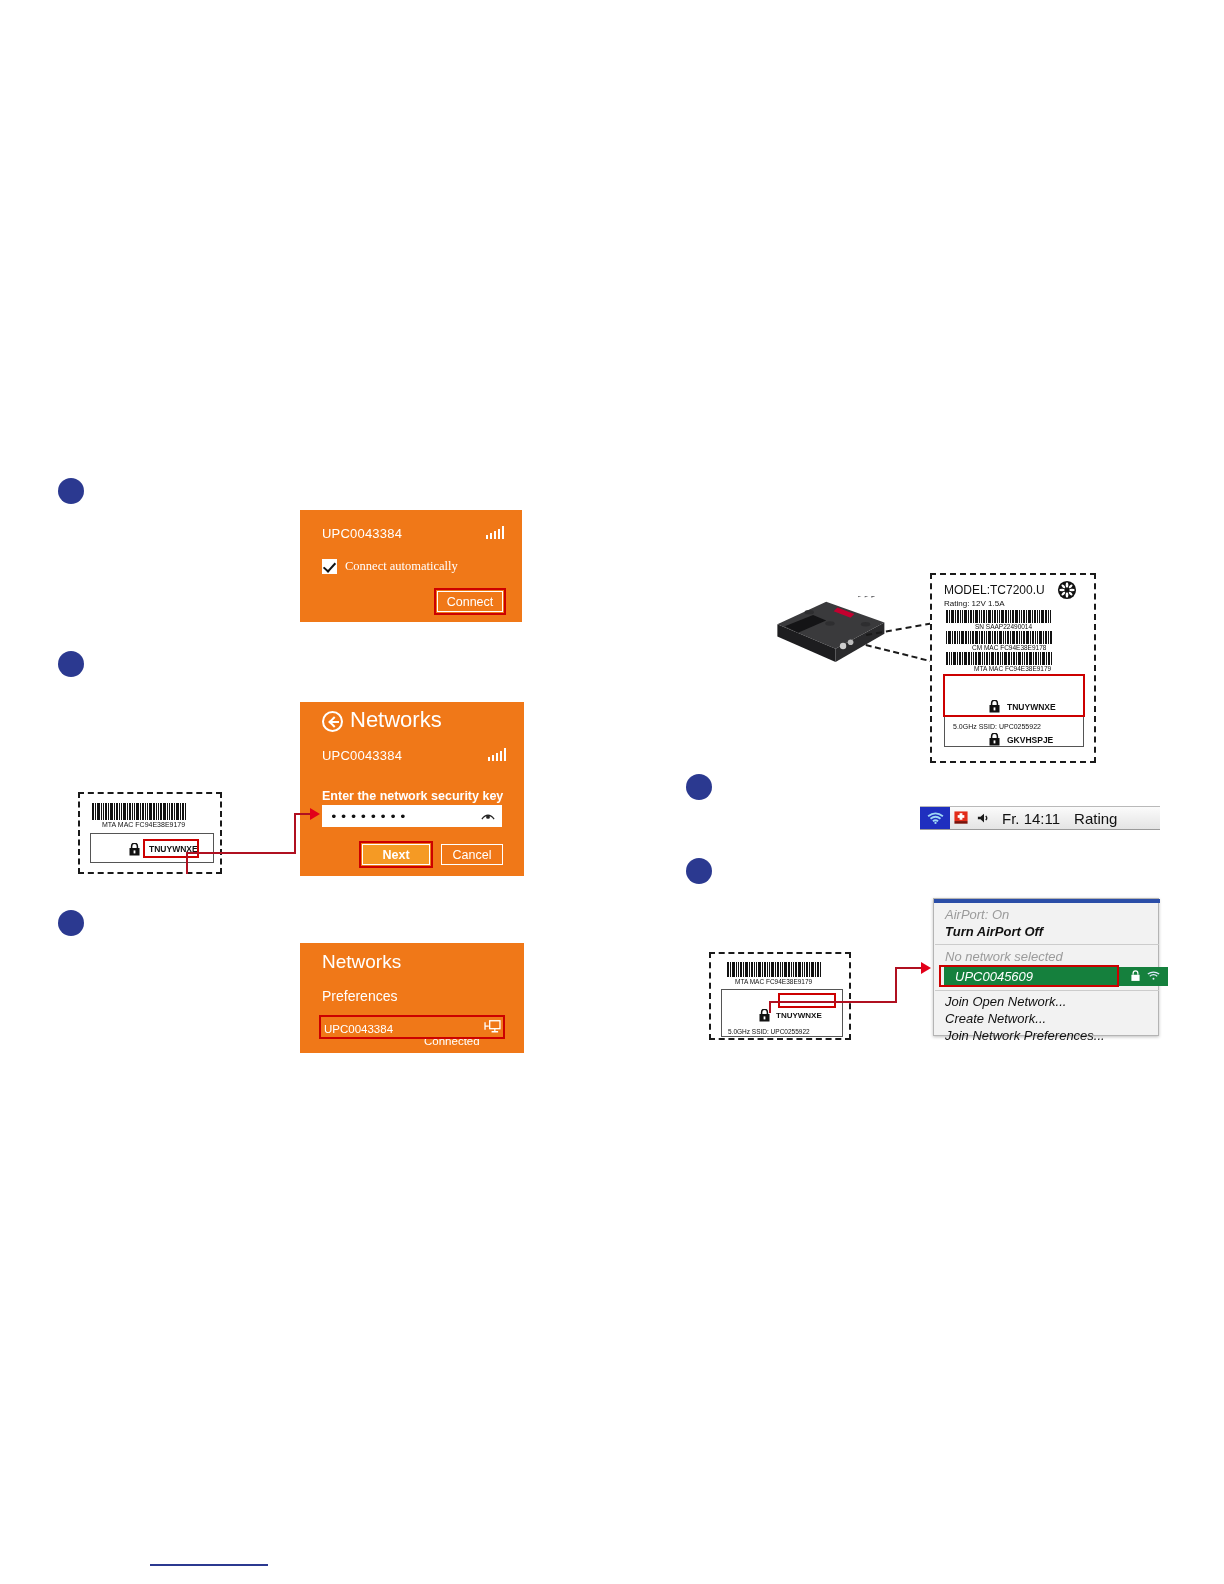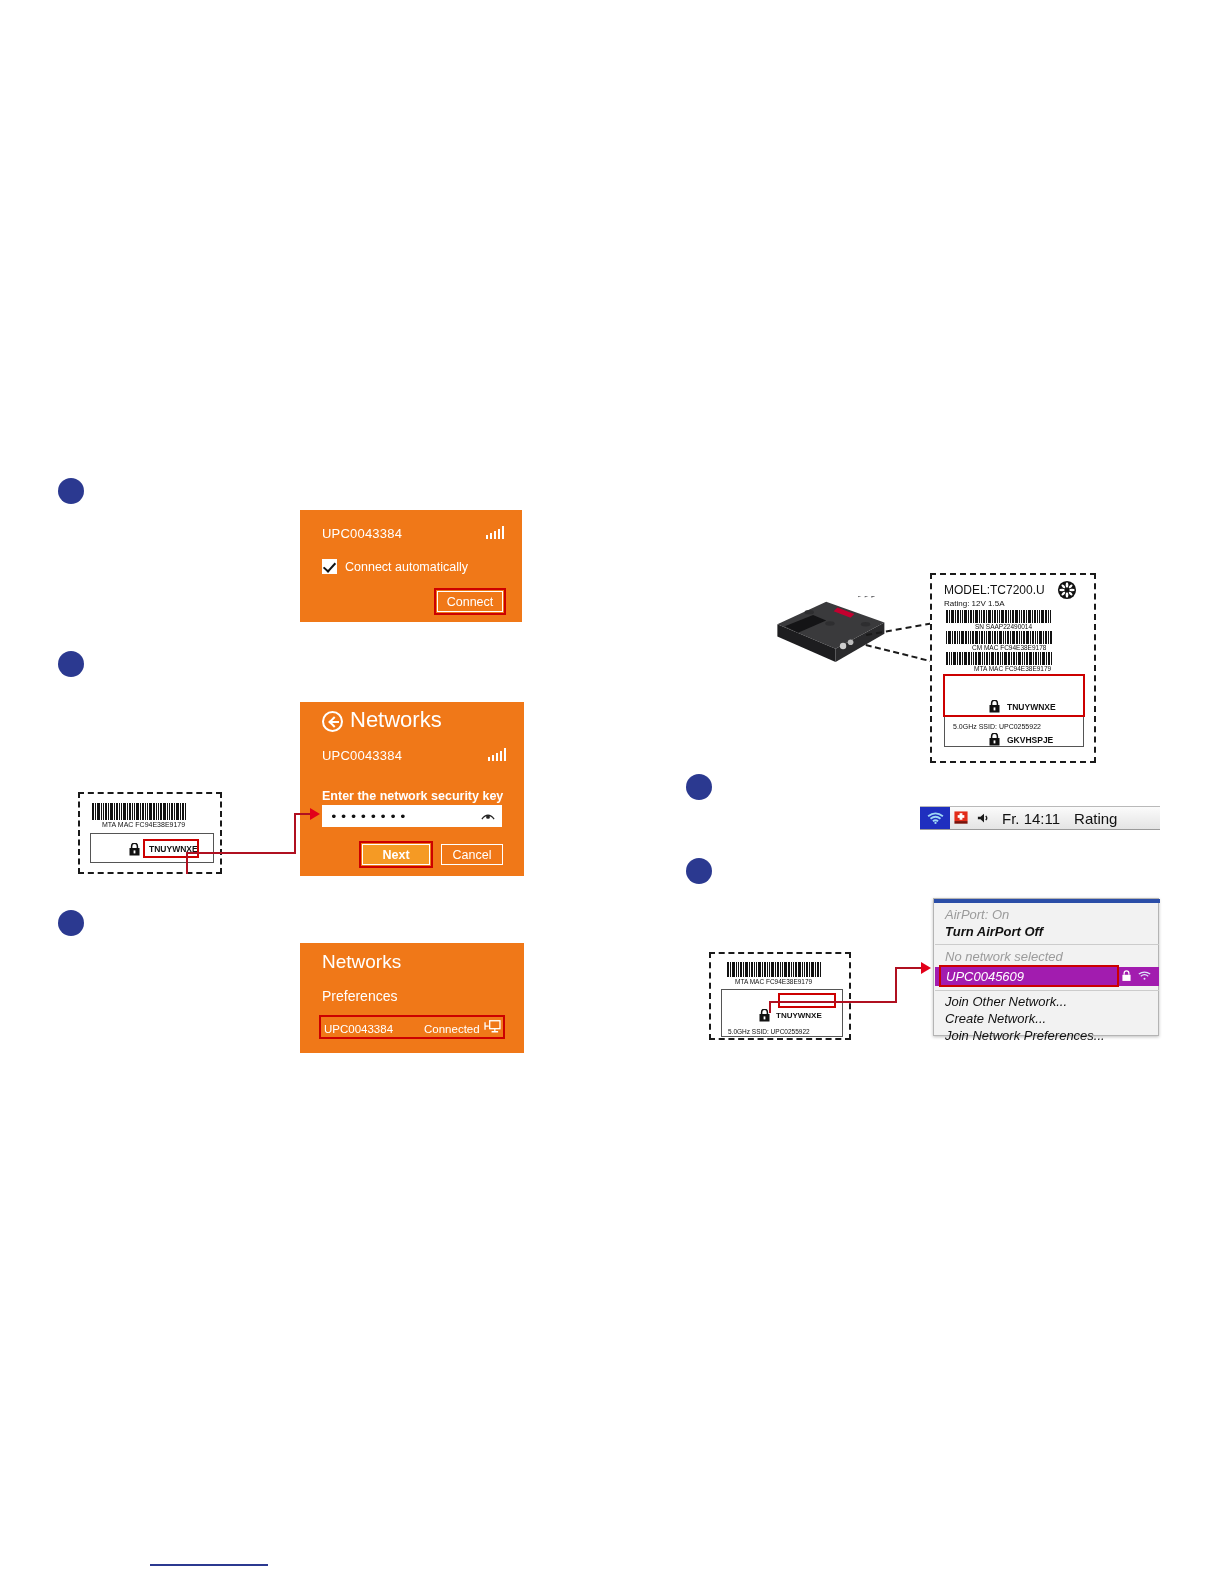--- a/index.html
+++ b/index.html
@@ -42,21 +42,21 @@
     gap:1.5px;
     height:13px;
   }
   .sig-bars i { display:block; width:2.5px; background:#ffffff; }
   .sig-bars i:nth-child(1){height:4px;}
   .sig-bars i:nth-child(2){height:6px;}
   .sig-bars i:nth-child(3){height:8px;}
   .sig-bars i:nth-child(4){height:10px;}
   .sig-bars i:nth-child(5){height:13px;}
 
-  .chk-row { position:absolute; display:flex; align-items:center; gap:8px; }
+  .chk-row { position:absolute; display:flex; align-items:center; gap:8px;font-family:Liberation Serif, serif; }
   .chk-box {
     width:15px; height:15px;
     background:#ffffff;
     position:relative;
   }
   .chk-box::after {
     content:"";
     position:absolute;
     left:4px; top:1px;
     width:5px; height:10px;
@@ -226,23 +226,24 @@
   .ap-item {
     position:absolute;
     font-size:13px;
     white-space:nowrap;
     font-family:"Liberation Sans", sans-serif;
   }
   .ap-dim { color:#9b9b9b; }
   .ap-dark { color:#111; }
   .ap-sel {
     position:absolute;
-    background:#a21caf;
+    background:#15803d;
     display:flex;
     align-items:center;
+    margin-left:9px;
   }
   .ap-sel-txt { color:#ffffff; font-size:13px; padding-left:5px; }
   .ap-sep { position:absolute; height:1px; background:#cccccc; }
 
   
   .router { position:absolute; }
   .dash-leader { position:absolute; border-top:2px dashed #1a1a1a; transform-origin:0 0; }
 
   .footer-line { position:absolute; height:2px; background:#2b3990; }
 </style>
@@ -309,21 +310,21 @@
     <div class="btn-outline" style="left:141px; top:142px; width:62px; height:21px;">Cancel</div>
   </div>
 
   <div class="win-panel" style="left:300px; top:943px; width:224px; height:110px;">
 
     <div class="nw-conn-title" style="left:22px; top:8px;">Networks</div>
 
     <div class="nw-sub" style="left:22px; top:45px;">Preferences</div>
 
     <div class="conn-name" style="left:24px; top:80px;">UPC0043384</div>
-    <div class="conn-state" style="left:124px; top:80px;">Connected</div>
+    <div class="conn-state" style="left:124px; top:92px;">Connected</div>
 
     <svg class="monitor-ico" viewBox="0 0 18 15" style="left:184px; top:77px;">
       <rect x="6" y="0.8" width="11" height="8.5" fill="none" stroke="#fff" stroke-width="1.4"></rect>
       <path d="M11.5 9.3 v3.2 M8 12.6 h7" stroke="#fff" stroke-width="1.4" fill="none"></path>
       <path d="M1 2.5 v8 M1 6.5 h4" stroke="#fff" stroke-width="1.4" fill="none"></path>
     </svg>
 
     <div class="redbox" style="left:19px; top:72px; width:186px; height:24px;"></div>
   </div>
 
@@ -626,21 +627,21 @@
       <svg viewBox="0 0 16 12" style="position:absolute; right:8px; top:4px; width:13px; height:10px;">
         <path d="M1 3.6 Q8 -1.2 15 3.6" fill="none" stroke="#dfe9ff" stroke-width="1.5"></path>
         <path d="M3.4 6.2 Q8 2.6 12.6 6.2" fill="none" stroke="#dfe9ff" stroke-width="1.5"></path>
         <circle cx="8" cy="9.4" r="1.2" fill="#dfe9ff"></circle>
       </svg>
     </div>
     <div class="redbox" style="left:5px; top:66px; width:180px; height:22px;"></div>
 
     <div class="ap-sep" style="left:1px; top:91px; width:224px;"></div>
 
-    <div class="ap-item ap-dark" style="left:11px; top:95px;">Join Other Network...</div>
+    <div class="ap-item ap-dark" style="left:11px; top:95px;">Join Open Network...</div>
     <div class="ap-item ap-dark" style="left:11px; top:112px;">Create Network...</div>
     <div class="ap-item ap-dark" style="left:11px; top:129px;">Join Network Preferences...</div>
   </div>
 
   <div class="dash-label" style="left:709px; top:952px; width:142px; height:88px;">
 
     <div class="barcode" style="left:16px; top:8px; width:112px; height:15px;">
       <i style="width:2px"></i>
         <i style="width:1px"></i>
         <i style="width:3px"></i>

